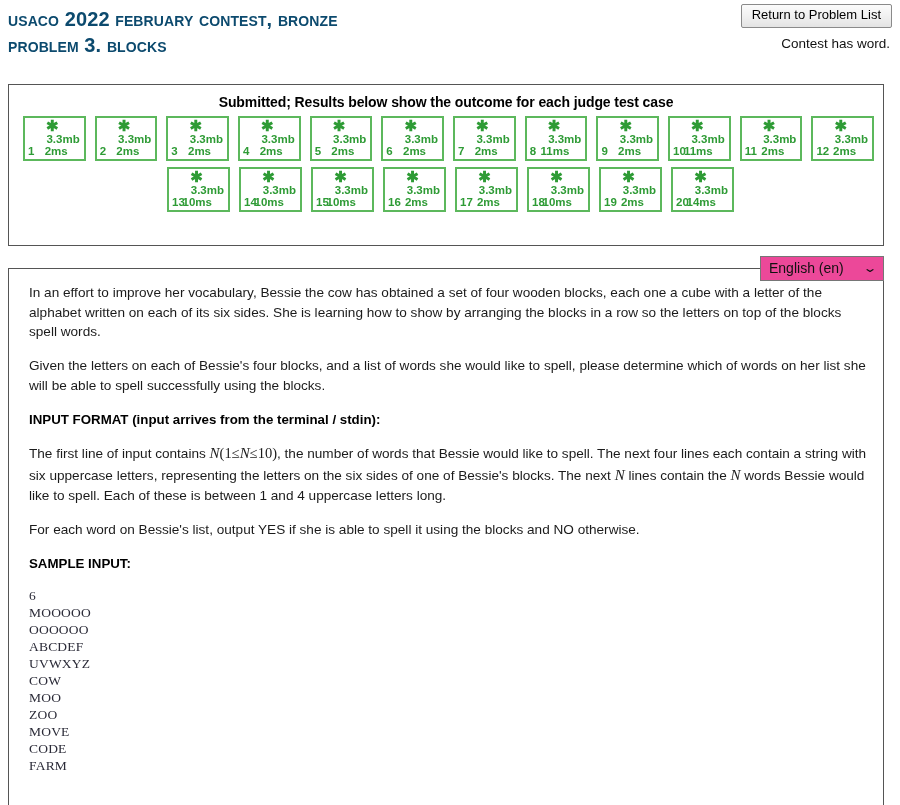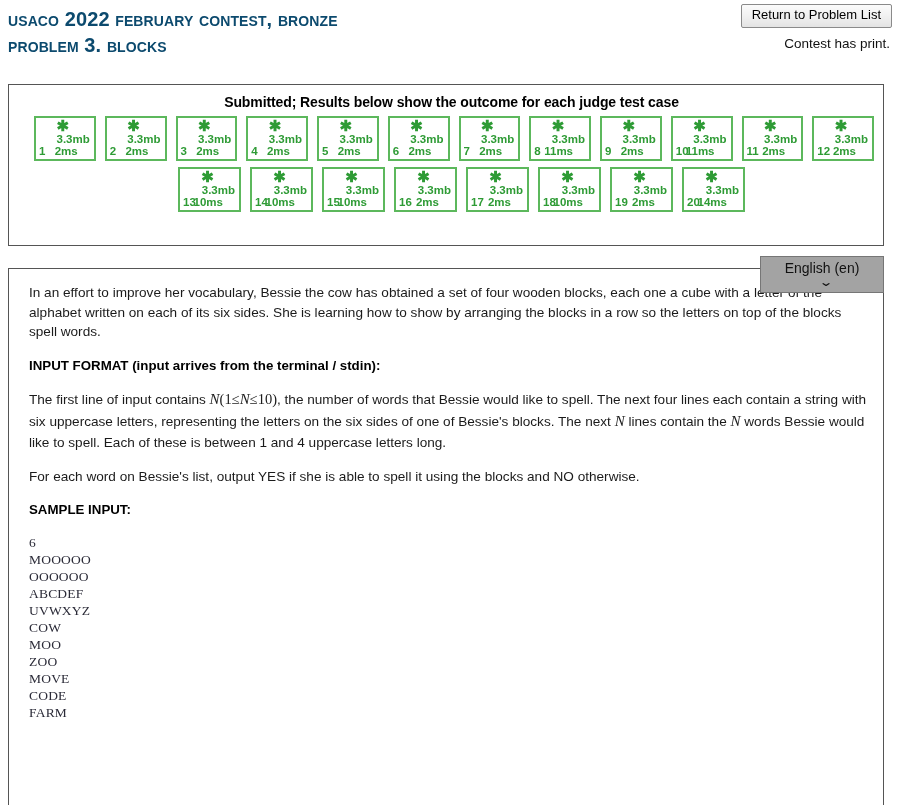--- a/index.html
+++ b/index.html
@@ -68,21 +68,20 @@
   
   .results-panel {
     position: absolute;
     left: 8px;
     top: 84px;
     width: 876px;
     height: 162px;
     box-sizing: border-box;
     border: 1px solid #555555;
     background: #ffffff;
-    padding-left: 11px;
   }
   .results-heading {
     text-align: center;
     font-size: 14px;
     font-weight: bold;
     color: #000;
     padding-top: 9px;
     letter-spacing: -0.1px;
   }
   .case-rows {
@@ -140,30 +139,29 @@
   .lang-wrap {
     position: absolute;
     right: 16px;
     top: 256px;
     z-index: 5;
   }
   .lang-select {
     font-family: "Liberation Sans", sans-serif;
     font-size: 14px;
     color: #111;
-    background: #a3a3a3;
+    background: #ec4899;
     border: 1px solid #767676;
     padding: 3px 8px 4px 8px;
     width: 124px;
     display: flex;
     align-items: center;
     justify-content: space-between;
     box-sizing: border-box;
     cursor: pointer;
-    flex-direction: column;
   }
   .chev {
     font-size: 12px;
     line-height: 1;
     transform: scaleX(1.5);
     margin-left: 8px;
   }
 
   
   .problem-box {
@@ -215,21 +213,21 @@
 </head>
 <body>
 
 <div class="header">
   <div class="title-block">
     <span class="line">USACO 2022 February Contest, Bronze</span>
     <span class="line">Problem 3. Blocks</span>
   </div>
   <div class="header-right">
     <div class="return-btn">Return to Problem List</div>
-    <div class="contest-status">Contest has print.</div>
+    <div class="contest-status">Contest has word.</div>
   </div>
 </div>
 
 <div class="results-panel">
   <div class="results-heading">Submitted; Results below show the outcome for each judge test case</div>
   <div class="case-rows">
     <div class="case-row row1" id="row1">
         <div class="case-box">
           <div class="case-star">✱</div>
           <div class="case-mem">3.3mb</div>
@@ -359,20 +357,21 @@
 <div class="lang-wrap">
   <div class="lang-select">
     <span>English (en)</span>
     <span class="chev">⌄</span>
   </div>
 </div>
 
 <div class="problem-box">
   <div class="problem-inner">
     <p>In an effort to improve her vocabulary, Bessie the cow has obtained a set of four wooden blocks, each one a cube with a letter of the alphabet written on each of its six sides. She is learning how to show by arranging the blocks in a row so the letters on top of the blocks spell words.</p>
+    <p>Given the letters on each of Bessie's four blocks, and a list of words she would like to spell, please determine which of words on her list she will be able to spell successfully using the blocks.</p>
 
     <p class="sec-head">INPUT FORMAT (input arrives from the terminal / stdin):</p>
 
     <p><span>The first line of input contains </span><span class="mvar">N</span><span class="mnum">(1</span><span class="mnum">≤</span><span class="mvar">N</span><span class="mnum">≤</span><span class="mnum">10)</span><span>, the number of words that Bessie would like to spell. The next four lines each contain a string with six uppercase letters, representing the letters on the six sides of one of Bessie's blocks. The next </span><span class="mvar">N</span><span> lines contain the </span><span class="mvar">N</span><span> words Bessie would like to spell. Each of these is between 1 and 4 uppercase letters long.</span></p>
 
     <p>For each word on Bessie's list, output YES if she is able to spell it using the blocks and NO otherwise.</p>
 
     <p class="sec-head">SAMPLE INPUT:</p>
     <pre class="sample-pre">6
 MOOOOO

